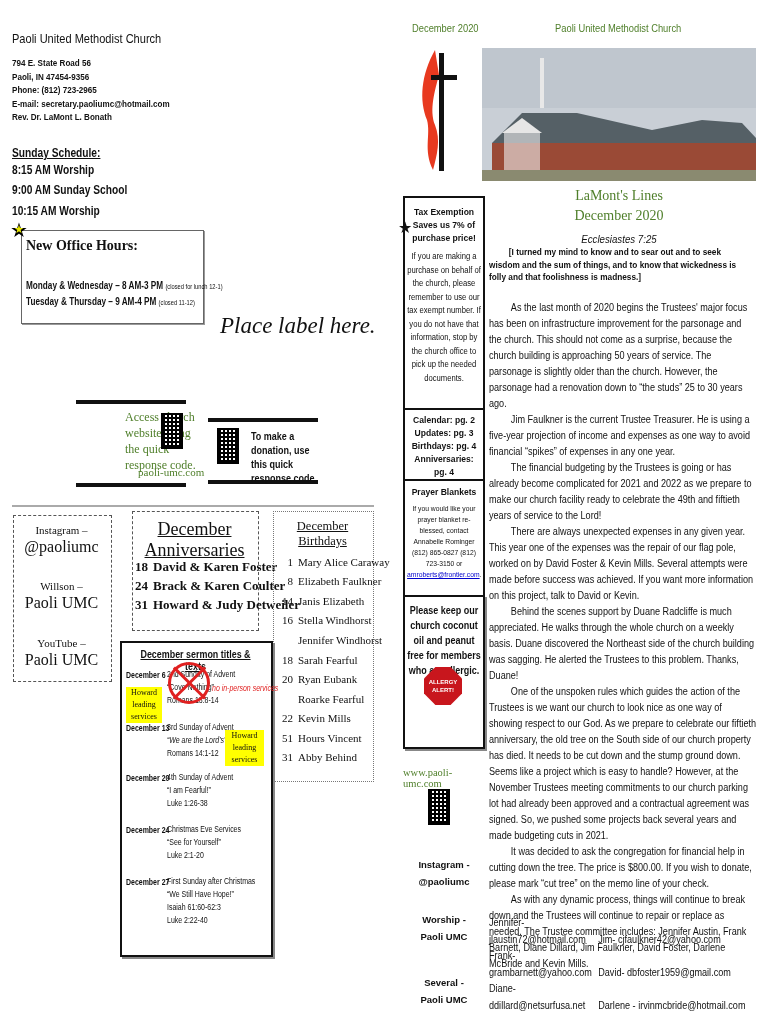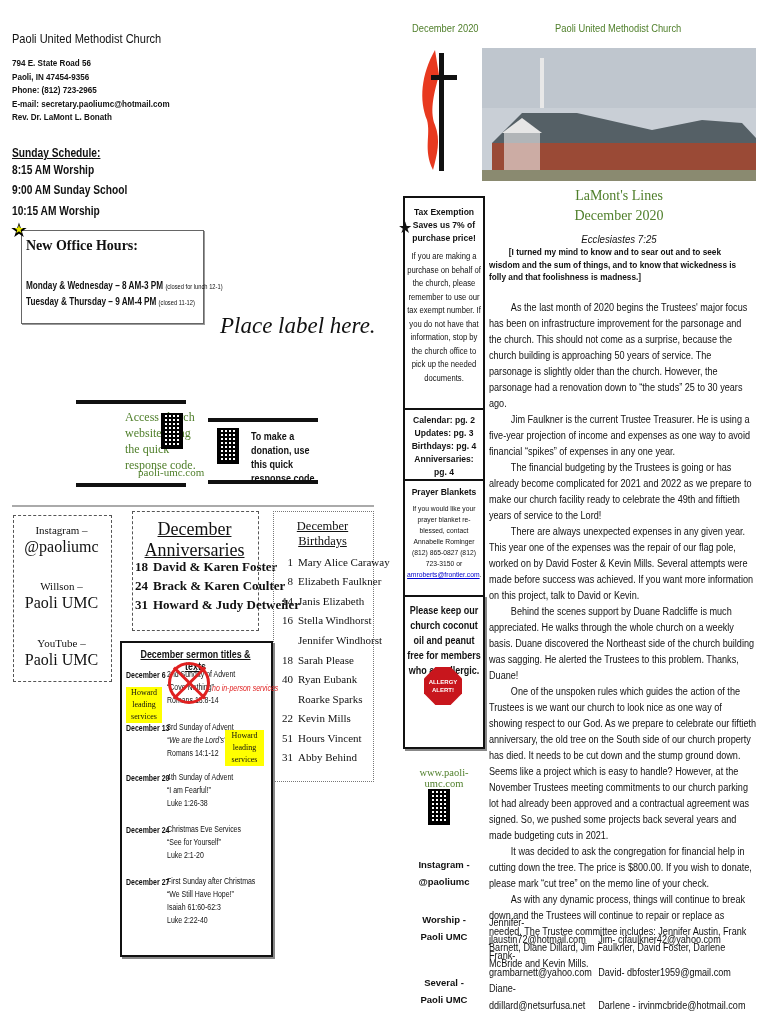--- a/index.html
+++ b/index.html
@@ -59,21 +59,21 @@
   .ctr{text-align:center;transform:scaleX(0.9);}
   #tax-title{left:403px;top:205px;width:82px;font-size:9.5px;font-weight:bold;line-height:13px;}
   #tax-body{left:403px;top:250px;width:82px;font-size:8.5px;line-height:13.5px;}
   #star2{left:398px;top:218px;font-size:16px;}
   #toc{left:403px;top:413px;width:82px;font-size:9.5px;font-weight:bold;line-height:13px;}
   #blanket-title{left:403px;top:486px;width:82px;font-size:9.5px;font-weight:bold;}
   #blanket-body{left:403px;top:503px;width:82px;font-size:7.5px;line-height:11px;}
   #blanket-body a{color:#00c;text-decoration:underline;}
   #allergy-text{left:403px;top:603px;width:82px;font-size:10px;font-weight:bold;line-height:15px;}
   #allergy-sign{left:424px;top:667px;width:38px;height:38px;background:#c8161d;clip-path:polygon(30% 0,70% 0,100% 30%,100% 70%,70% 100%,30% 100%,0 70%,0 30%);color:#fff;font-size:6px;font-weight:bold;display:flex;align-items:center;justify-content:center;text-align:center;line-height:8px;}
-  #www{left:403px;top:767px;width:82px;text-align:center;font-size:10.5px;}
+  #www{left:403px;top:767px;width:82px;text-align:left;font-size:10.5px;}
   #qr3{left:428px;top:789px;}
   .mid-soc{left:403px;width:82px;text-align:center;font-size:9.5px;font-weight:bold;line-height:17px;}
   
   #right-hdr{left:555px;top:22px;font-size:11px;transform:scaleX(0.85);transform-origin:left;white-space:nowrap;}
   #photo{left:482px;top:48px;width:274px;height:133px;overflow:hidden;}
   #lines-title{left:482px;top:186px;width:274px;text-align:center;font-size:14px;line-height:20px;}
   #verse-ref{left:482px;top:233px;width:274px;text-align:center;font-size:11px;font-style:italic;transform:scaleX(0.88);}
   #verse{left:489px;top:246px;width:292px;font-size:9.2px;font-weight:bold;line-height:12.5px;transform:scaleX(0.9);transform-origin:left;text-indent:22px;}
   #article{left:489px;top:300px;width:294px;font-size:10px;line-height:16px;transform:scaleX(0.91);transform-origin:left;}
   #article p{margin:0;text-indent:24px;}
@@ -131,23 +131,23 @@
 <div class="abs serif anniv-row" style="top:578px"><span class="d">24</span><span>Brack &amp; Karen Coulter</span></div>
 <div class="abs serif anniv-row" style="top:597px"><span class="d">31</span><span>Howard &amp; Judy Detweiler</span></div>
 
 <div class="abs" id="bday-box"></div>
 <div class="abs serif" id="bday-title">December Birthdays</div>
 <div class="abs serif bday-row" style="top:556px"><span class="d">1</span><span>Mary Alice Caraway</span></div>
 <div class="abs serif bday-row" style="top:575px"><span class="d">8</span><span>Elizabeth Faulkner</span></div>
 <div class="abs serif bday-row" style="top:595px"><span class="d">14</span><span>Janis Elizabeth</span></div>
 <div class="abs serif bday-row" style="top:614px"><span class="d">16</span><span>Stella Windhorst</span></div>
 <div class="abs serif bday-row" style="top:634px"><span class="d"></span><span>Jennifer Windhorst</span></div>
-<div class="abs serif bday-row" style="top:654px"><span class="d">18</span><span>Sarah Please</span></div>
-<div class="abs serif bday-row" style="top:673px"><span class="d">40</span><span>Ryan Eubank</span></div>
-<div class="abs serif bday-row" style="top:693px"><span class="d"></span><span>Roarke Sparks</span></div>
+<div class="abs serif bday-row" style="top:654px"><span class="d">18</span><span>Sarah Fearful</span></div>
+<div class="abs serif bday-row" style="top:673px"><span class="d">20</span><span>Ryan Eubank</span></div>
+<div class="abs serif bday-row" style="top:693px"><span class="d"></span><span>Roarke Fearful</span></div>
 <div class="abs serif bday-row" style="top:712px"><span class="d">22</span><span>Kevin Mills</span></div>
 <div class="abs serif bday-row" style="top:732px"><span class="d">51</span><span>Hours Vincent</span></div>
 <div class="abs serif bday-row" style="top:751px"><span class="d">31</span><span>Abby Behind</span></div>
 
 <div class="abs" id="sermon-box"></div>
 <div class="abs" id="sermon-title">December sermon titles &amp; texts</div>
 
 <div class="abs s-date" style="top:670px">December 6</div>
 <div class="abs s-line" style="top:668px">2nd Sunday of Advent</div>
 <div class="abs s-line" style="top:681px">“Cove Nothing”</div>

